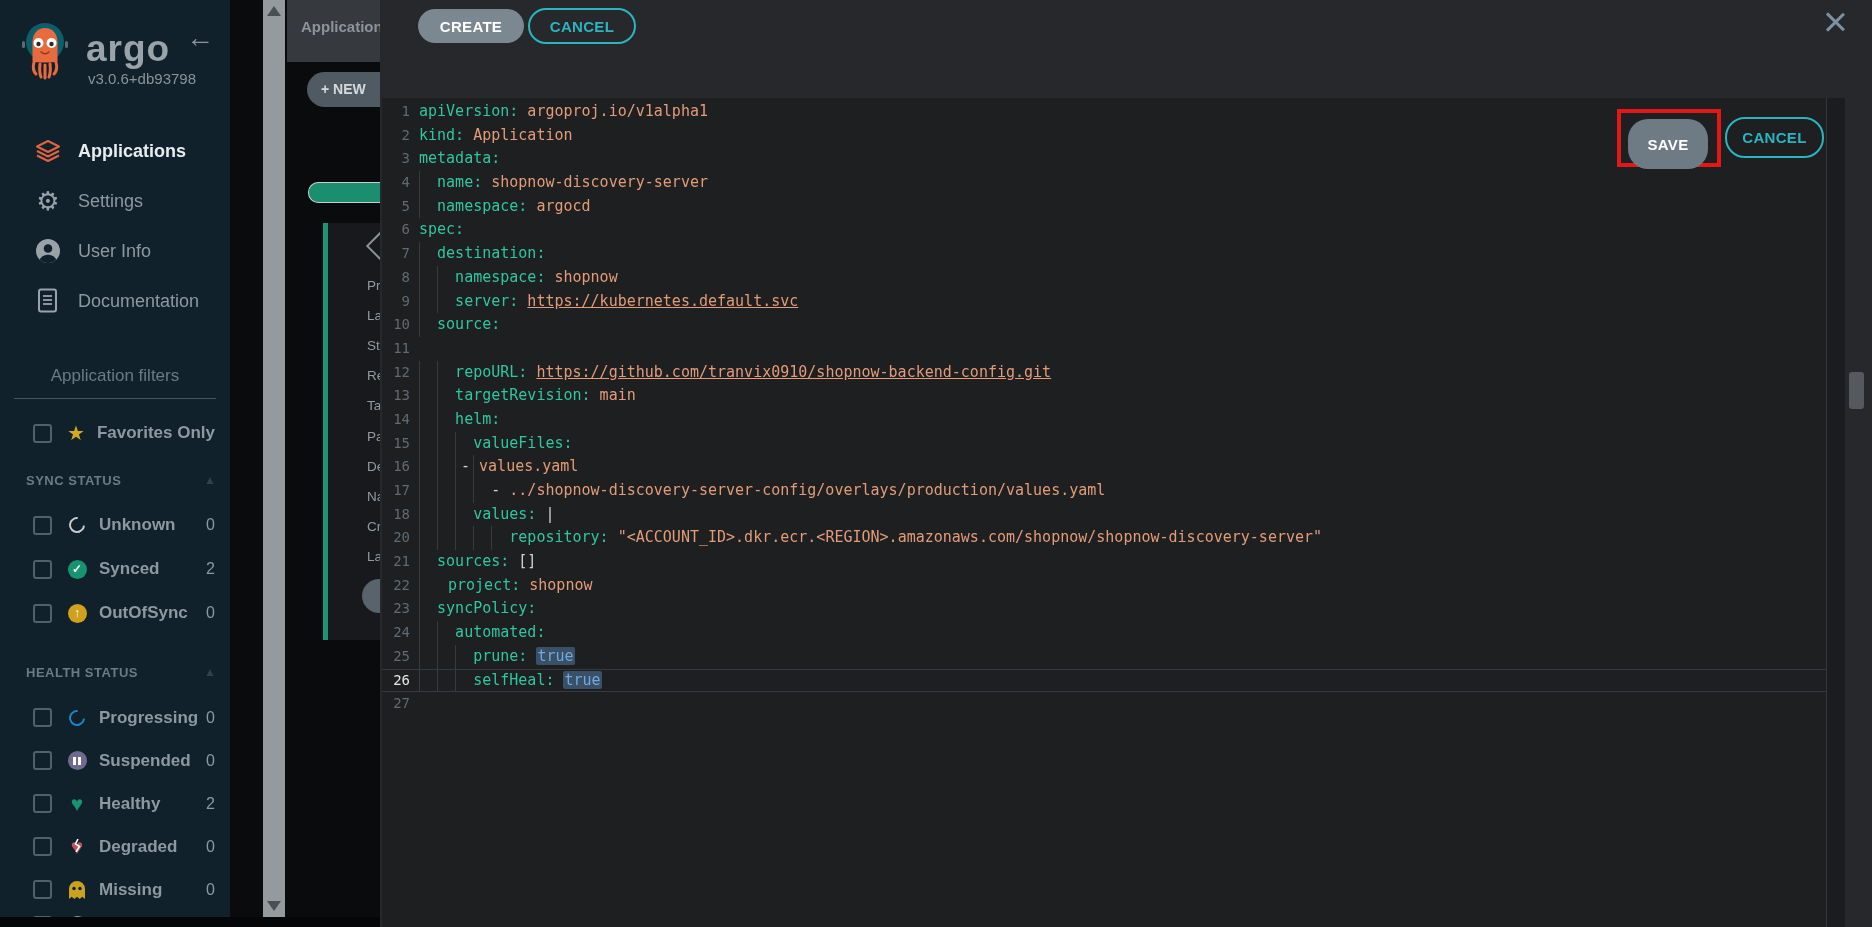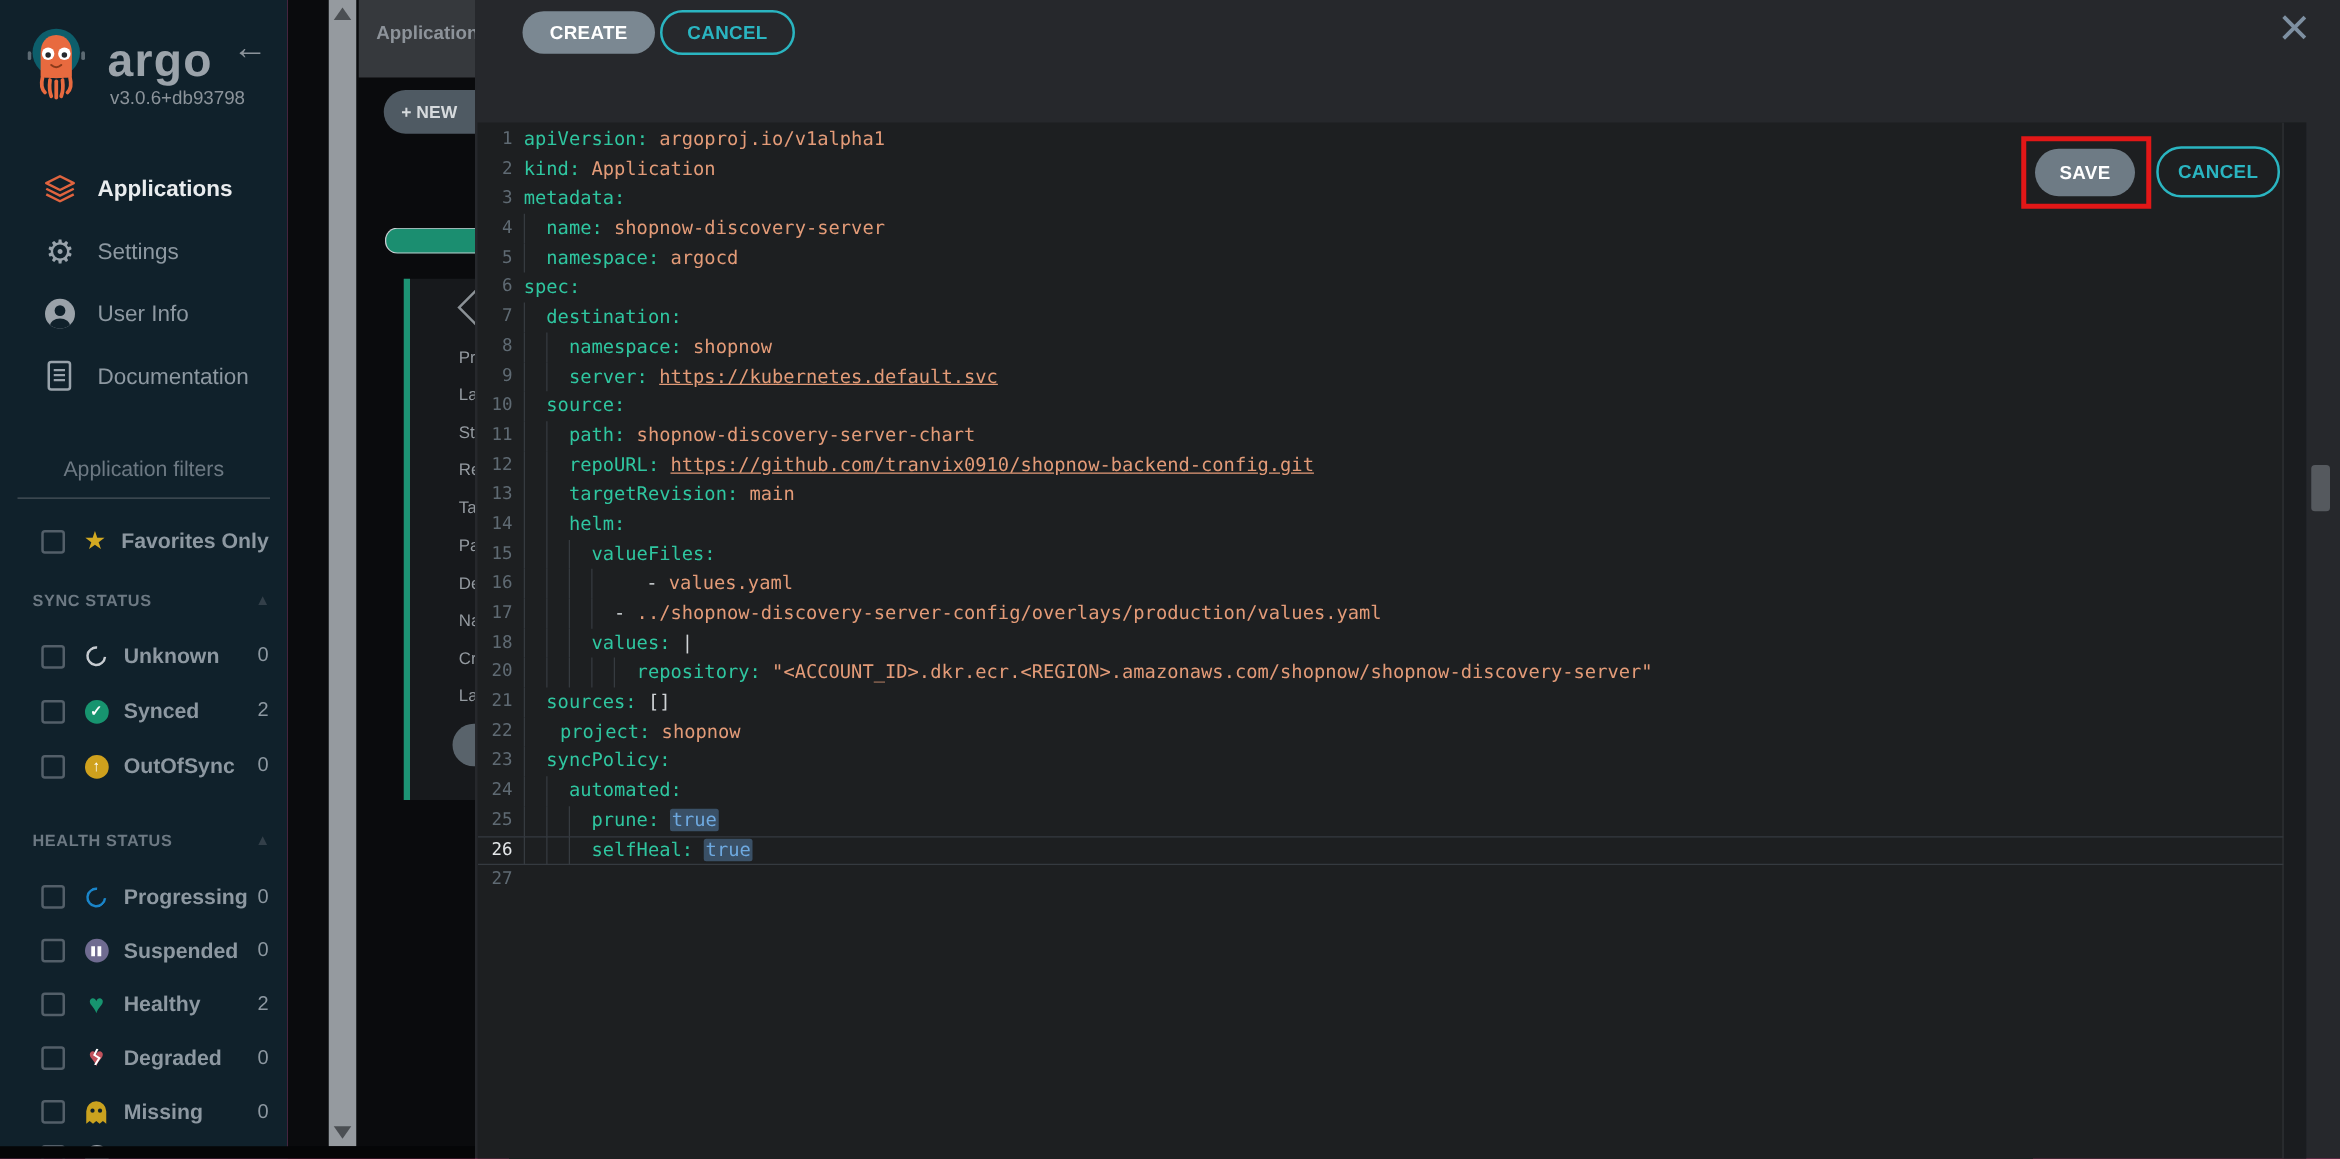--- a/index.html
+++ b/index.html
@@ -98,21 +98,21 @@
   .tl { color:#e39b78; text-decoration:underline; }
   .tb { color:#6ea9e0; background:#3a5066; border-radius:2px; padding:0 1px; }
   .tp { color:#cfd3d6; }
   .crow.active .gut { color:#e4e7e9; }
   .crow.active { box-shadow: inset 0 1px 0 #353a40, inset 0 -1px 0 #353a40; }
   .ed-divider { position:absolute; right:18px; top:0; bottom:0; width:1px; background:#34373b; }
   .ed-gutter { position:absolute; right:0; top:0; bottom:0; width:18px; background:#1a1c1f; }
   .ed-thumb { position:absolute; left:1469px; top:372px; width:15px; height:37px; background:#55595e; border-radius:3px; }
 
   .save-annot { position:absolute; left:1237px; top:109px; width:104px; height:58px; border:4px solid #e21717; }
-  .btn-save { position:absolute; left:7px; top:6px; width:80px; height:38px; background:#6e7b85; color:#fff; }
+  .btn-save { position:absolute; left:7px; top:6px; width:80px; height:50px; background:#6e7b85; color:#fff; }
   .btn-cancel-save { position:absolute; left:1345px; top:117px; width:99px; height:41px; border:2px solid #2ab5c1; color:#2ab5c1; }
 </style>
 </head>
 <body>
 
 <div class="screen">
 
   <aside class="sidebar">
     <div class="logo">
       <svg width="46" height="62" viewBox="0 0 46 62">
@@ -366,41 +366,40 @@
           <div class="crow">
             <span class="gut">9</span>
             <span class="lc"><i class="ig" style="left: 0px;"></i><i class="ig" style="left: 18.06px;"></i><span style="padding-left: 36.12px;"><span class="tk">server:</span><span class="tp"> </span><span class="tl">https://kubernetes.default.svc</span></span></span>
           </div>
           <div class="crow">
             <span class="gut">10</span>
             <span class="lc"><i class="ig" style="left: 0px;"></i><span style="padding-left: 18.06px;"><span class="tk">source:</span></span></span>
           </div>
           <div class="crow">
             <span class="gut">11</span>
-            <span class="lc"><i class="ig" style="left: 0px;"></i><i class="ig" style="left: 18.06px;"></i><span style="padding-left: 36.12px;"><span class="tk">path:</span><span class="tv"> shopnow-discovery-server-chart</span></span></span>
           </div>
           <div class="crow">
             <span class="gut">12</span>
             <span class="lc"><i class="ig" style="left: 0px;"></i><i class="ig" style="left: 18.06px;"></i><span style="padding-left: 36.12px;"><span class="tk">repoURL:</span><span class="tp"> </span><span class="tl">https://github.com/tranvix0910/shopnow-backend-config.git</span></span></span>
           </div>
           <div class="crow">
             <span class="gut">13</span>
             <span class="lc"><i class="ig" style="left: 0px;"></i><i class="ig" style="left: 18.06px;"></i><span style="padding-left: 36.12px;"><span class="tk">targetRevision:</span><span class="tv"> main</span></span></span>
           </div>
           <div class="crow">
             <span class="gut">14</span>
             <span class="lc"><i class="ig" style="left: 0px;"></i><i class="ig" style="left: 18.06px;"></i><span style="padding-left: 36.12px;"><span class="tk">helm:</span></span></span>
           </div>
           <div class="crow">
             <span class="gut">15</span>
             <span class="lc"><i class="ig" style="left: 0px;"></i><i class="ig" style="left: 18.06px;"></i><i class="ig" style="left: 36.12px;"></i><span style="padding-left: 54.18px;"><span class="tk">valueFiles:</span></span></span>
           </div>
           <div class="crow">
             <span class="gut">16</span>
-            <span class="lc"><i class="ig" style="left: 0px;"></i><i class="ig" style="left: 18.06px;"></i><i class="ig" style="left: 36.12px;"></i><i class="ig" style="left: 54.18px;"></i><span style="padding-left: 98px;"><span class="tp">- </span><span class="tv">values.yaml</span></span></span>
+            <span class="lc"><i class="ig" style="left: 0px;"></i><i class="ig" style="left: 18.06px;"></i><i class="ig" style="left: 36.12px;"></i><i class="ig" style="left: 54.18px;"></i><span style="padding-left: 42px;"><span class="tp">- </span><span class="tv">values.yaml</span></span></span>
           </div>
           <div class="crow">
             <span class="gut">17</span>
             <span class="lc"><i class="ig" style="left: 0px;"></i><i class="ig" style="left: 18.06px;"></i><i class="ig" style="left: 36.12px;"></i><i class="ig" style="left: 54.18px;"></i><span style="padding-left: 72.24px;"><span class="tp">- </span><span class="tv">../shopnow-discovery-server-config/overlays/production/values.yaml</span></span></span>
           </div>
           <div class="crow">
             <span class="gut">18</span>
             <span class="lc"><i class="ig" style="left: 0px;"></i><i class="ig" style="left: 18.06px;"></i><i class="ig" style="left: 36.12px;"></i><span style="padding-left: 54.18px;"><span class="tk">values:</span><span class="tp"> |</span></span></span>
           </div>
           <div class="crow">

